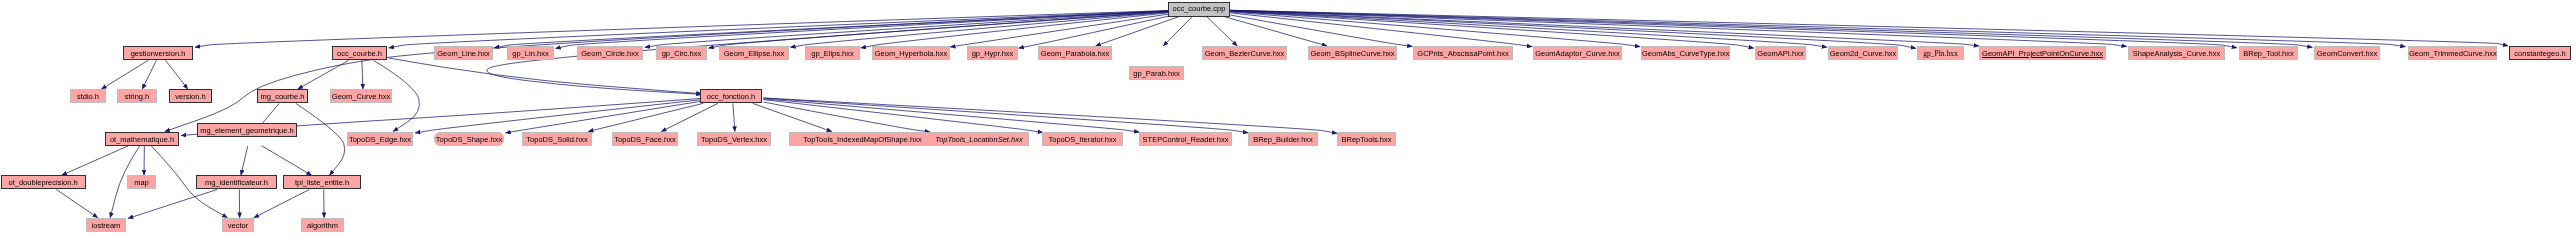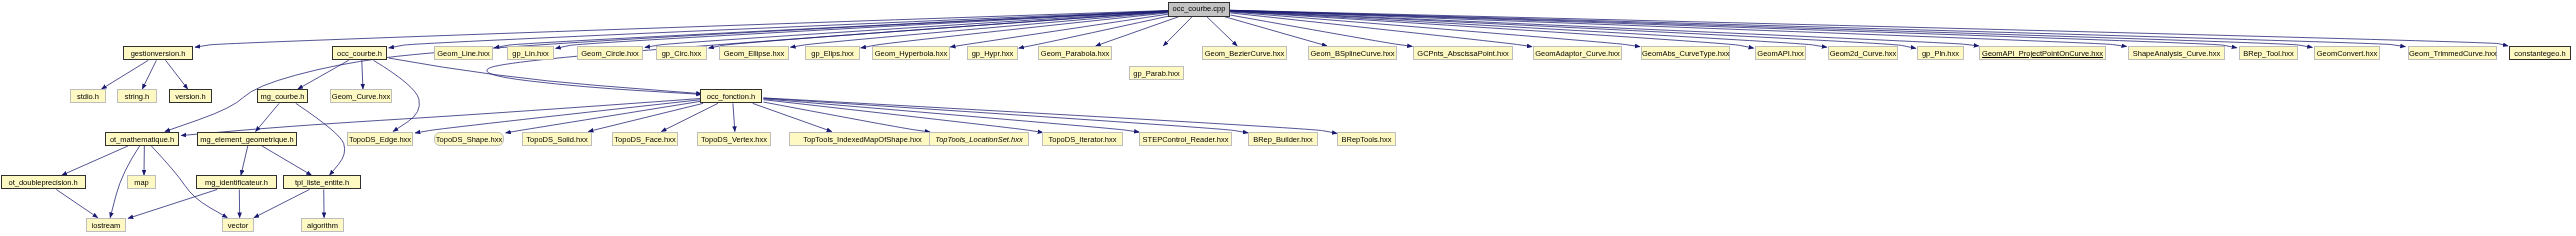--- a/index.html
+++ b/index.html
@@ -1,21 +1,21 @@
 <!DOCTYPE html>
 <html style="--edge: #191970; --root-fill: #c3c3c3; --int-border: #303030; --ext-border: #bdbdbd;font-size:9.2px"><head>
 <meta charset="utf-8">
 <style>
   html,body{margin:0;padding:0;background:#ffffff;}
   #canvas{position:relative;width:2576px;height:236px;background:#fff;overflow:hidden;}
   #edges{position:absolute;left:0;top:0;width:2576px;height:236px;}
   .node{
     position:absolute;height:14.4px;line-height:13.2px;text-align:center;
     font-family:"Liberation Sans","DejaVu Sans",sans-serif;font-size:7.5px;color:#000;
-    background:#fef9c3;border:0.6px solid var(--ext-border,#bdbdbd);
+    background:#fca5a5;border:0.6px solid var(--ext-border,#bdbdbd);
     white-space:nowrap;box-sizing:border-box;cursor:default;
   }
   .node.internal{border:0.6px solid var(--int-border,#303030);cursor:pointer;}
   .node.root{background:var(--root-fill,#c3c3c3);border:1.2px solid var(--int-border,#303030);line-height:12px;}
 </style>
 </head>
 <body>
 
 <div id="canvas">
   <svg id="edges" xmlns="http://www.w3.org/2000/svg" viewBox="0 0 4477 411" width="2576" height="236">
@@ -101,35 +101,35 @@
       <div class="node external" style="left: 967px; top: 46px; width: 51px;">gp_Hypr.hxx</div>
       <div class="node external" style="left: 1038px; top: 46px; width: 74px;">Geom_Parabola.hxx</div>
       <div class="node external" style="left: 1129px; top: 46px; width: 55px; margin-top: 20px;">gp_Parab.hxx</div>
       <div class="node external" style="left: 1202px; top: 46px; width: 85px;">Geom_BezierCurve.hxx</div>
       <div class="node external" style="left: 1308px; top: 46px; width: 89px;">Geom_BSplineCurve.hxx</div>
       <div class="node external" style="left: 1413px; top: 46px; width: 100px;">GCPnts_AbscissaPoint.hxx</div>
       <div class="node external" style="left: 1533px; top: 46px; width: 89px;">GeomAdaptor_Curve.hxx</div>
       <div class="node external" style="left: 1641px; top: 46px; width: 89px;">GeomAbs_CurveType.hxx</div>
       <div class="node external" style="left: 1755px; top: 46px; width: 51px;">GeomAPI.hxx</div>
       <div class="node external" style="left: 1828px; top: 46px; width: 70px;">Geom2d_Curve.hxx</div>
-      <div class="node external" style="left: 1917px; top: 46px; width: 47px;">gp_Pln.hxx</div>
+      <div class="node external" style="left: 1917px; top: 46px; width: 47px; font-family: Liberation Serif, serif;">gp_Pln.hxx</div>
       <div class="node external" style="left: 1979px; top: 46px; width: 127px; text-decoration: underline;">GeomAPI_ProjectPointOnCurve.hxx</div>
       <div class="node external" style="left: 2128px; top: 46px; width: 97px;">ShapeAnalysis_Curve.hxx</div>
       <div class="node external" style="left: 2239px; top: 46px; width: 59px;">BRep_Tool.hxx</div>
       <div class="node external" style="left: 2314px; top: 46px; width: 66px;">GeomConvert.hxx</div>
       <div class="node external" style="left: 2408px; top: 46px; width: 89px;">Geom_TrimmedCurve.hxx</div>
       <div class="node internal" style="left: 2509px; top: 46px; width: 62px;">constantegeo.h</div>
       <div class="node external" style="left: 70px; top: 89px; width: 36px;">stdio.h</div>
       <div class="node external" style="left: 117px; top: 89px; width: 40px;">string.h</div>
       <div class="node internal" style="left: 169px; top: 89px; width: 43px;">version.h</div>
       <div class="node internal" style="left: 257px; top: 89px; width: 51px;">mg_courbe.h</div>
       <div class="node external" style="left: 330px; top: 89px; width: 62px;">Geom_Curve.hxx</div>
       <div class="node internal" style="left: 700px; top: 89px; width: 62px;">occ_fonction.h</div>
       <div class="node internal" style="left: 105px; top: 132px; width: 74px;">ot_mathematique.h</div>
-      <div class="node internal" style="left: 197px; top: 132px; width: 100px;">mg_element_geometrique.h</div>
+      <div class="node internal" style="left: 197px; top: 123px; width: 100px;">mg_element_geometrique.h</div>
       <div class="node external" style="left: 347px; top: 132px; width: 66px;">TopoDS_Edge.hxx</div>
       <div class="node external" style="left: 434px; top: 132px; width: 70px; border-radius: 6px;">TopoDS_Shape.hxx</div>
       <div class="node external" style="left: 522px; top: 132px; width: 70px;">TopoDS_Solid.hxx</div>
       <div class="node external" style="left: 612px; top: 132px; width: 66px;">TopoDS_Face.hxx</div>
       <div class="node external" style="left: 697px; top: 132px; width: 74px;">TopoDS_Vertex.hxx</div>
       <div class="node external" style="left: 789px; top: 132px; width: 147px;">TopTools_IndexedMapOfShape.hxx</div>
       <div class="node external" style="left: 929px; top: 132px; width: 100px; font-style: italic;">TopTools_LocationSet.hxx</div>
       <div class="node external" style="left: 1042px; top: 132px; width: 81px;">TopoDS_Iterator.hxx</div>
       <div class="node external" style="left: 1139px; top: 132px; width: 93px;">STEPControl_Reader.hxx</div>
       <div class="node external" style="left: 1248px; top: 132px; width: 70px;">BRep_Builder.hxx</div>

